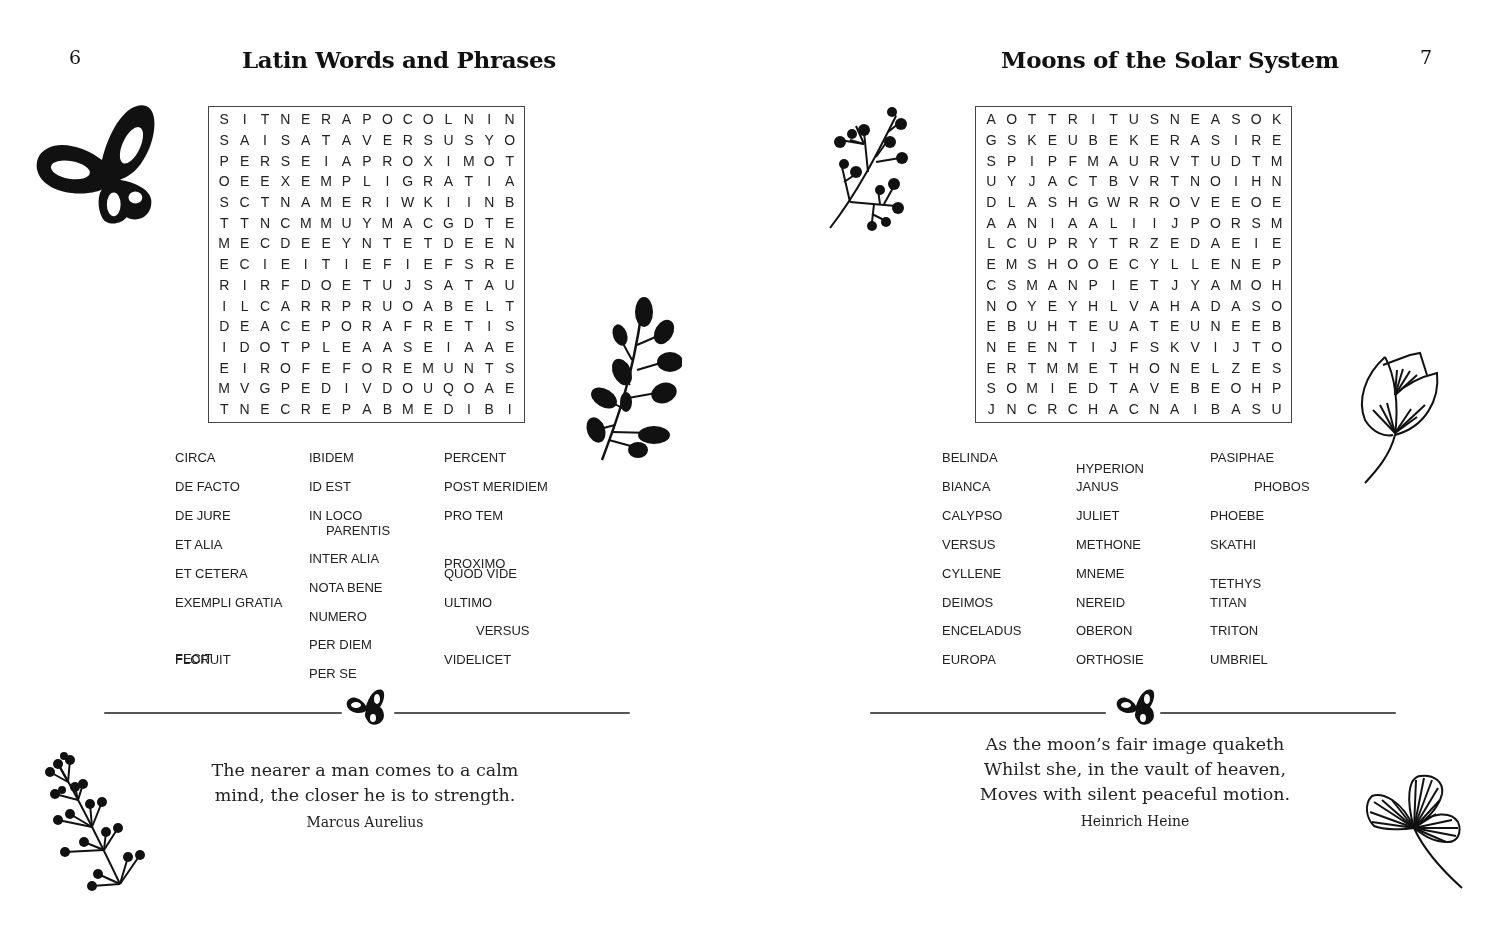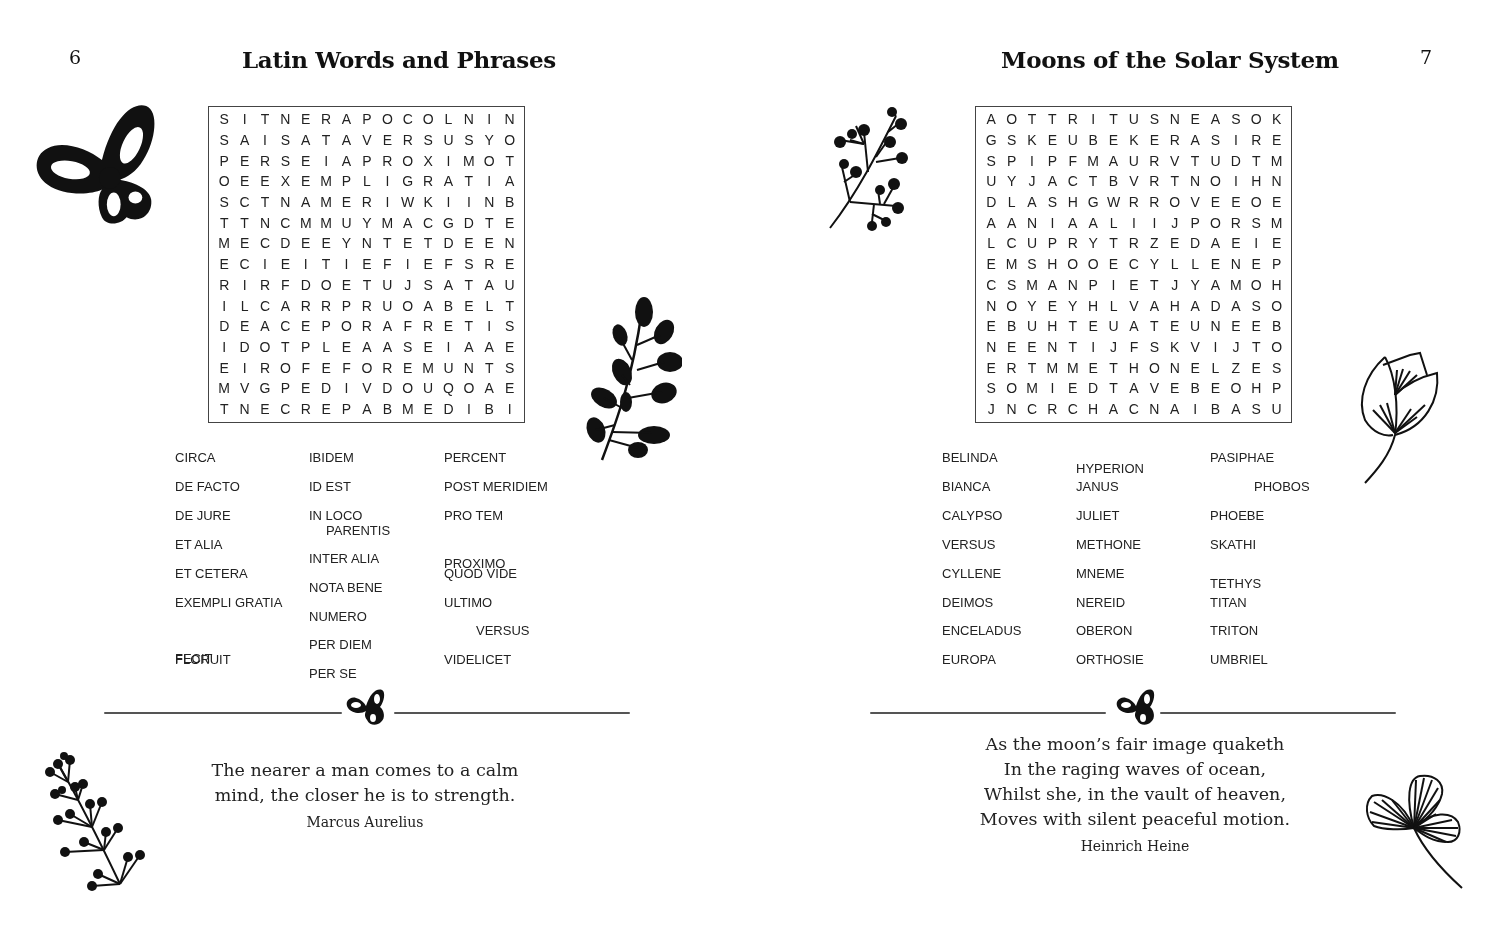--- a/index.html
+++ b/index.html
@@ -810,21 +810,20 @@
         <ellipse cx="12" cy="19" rx="5" ry="3" fill="#fff"></ellipse>
         <ellipse cx="33" cy="13" rx="3" ry="5" fill="#fff"></ellipse>
         <ellipse cx="29" cy="32" rx="3" ry="4" fill="#fff"></ellipse>
       </svg>
     </div>
     <div class="line" style="left:290px;width:236px;"></div>
   </div>
 
   <div class="quote" style="left:220px;top:732px;width:330px;">
     <div class="ql">As the moon’s fair image quaketh</div>
-    <div class="ql">In the raging waves of ocean,</div>
     <div class="ql">Whilst she, in the vault of heaven,</div>
     <div class="ql">Moves with silent peaceful motion.</div>
     <div class="auth">Heinrich Heine</div>
   </div>
 
   <div class="deco" style="left:612px;top:770px;width:110px;height:120px;">
     <svg viewBox="0 0 110 120" width="110" height="120">
       <g stroke="#111" stroke-width="2" fill="none">
         <path d="M52 58 C 40 30, 20 22, 10 26 C 2 34, 4 48, 12 56 C 22 60, 40 60, 52 58 Z"></path>
         <path d="M52 58 C 44 30, 46 8, 58 6 C 72 4, 82 12, 80 24 C 76 40, 64 50, 52 58 Z"></path>

